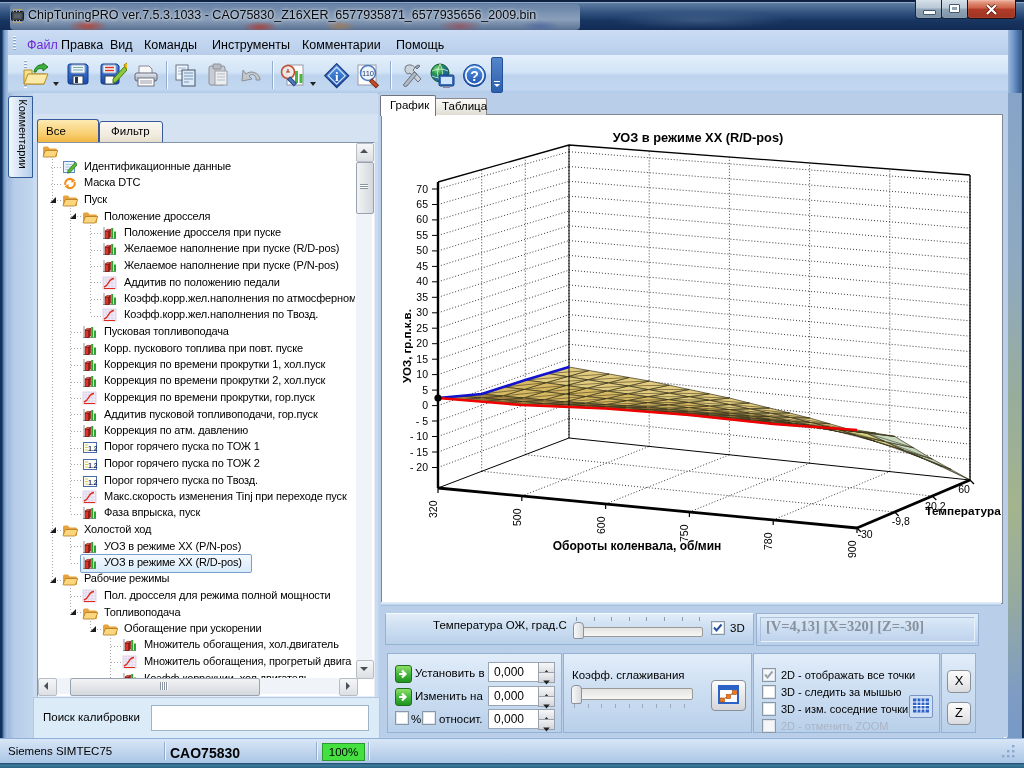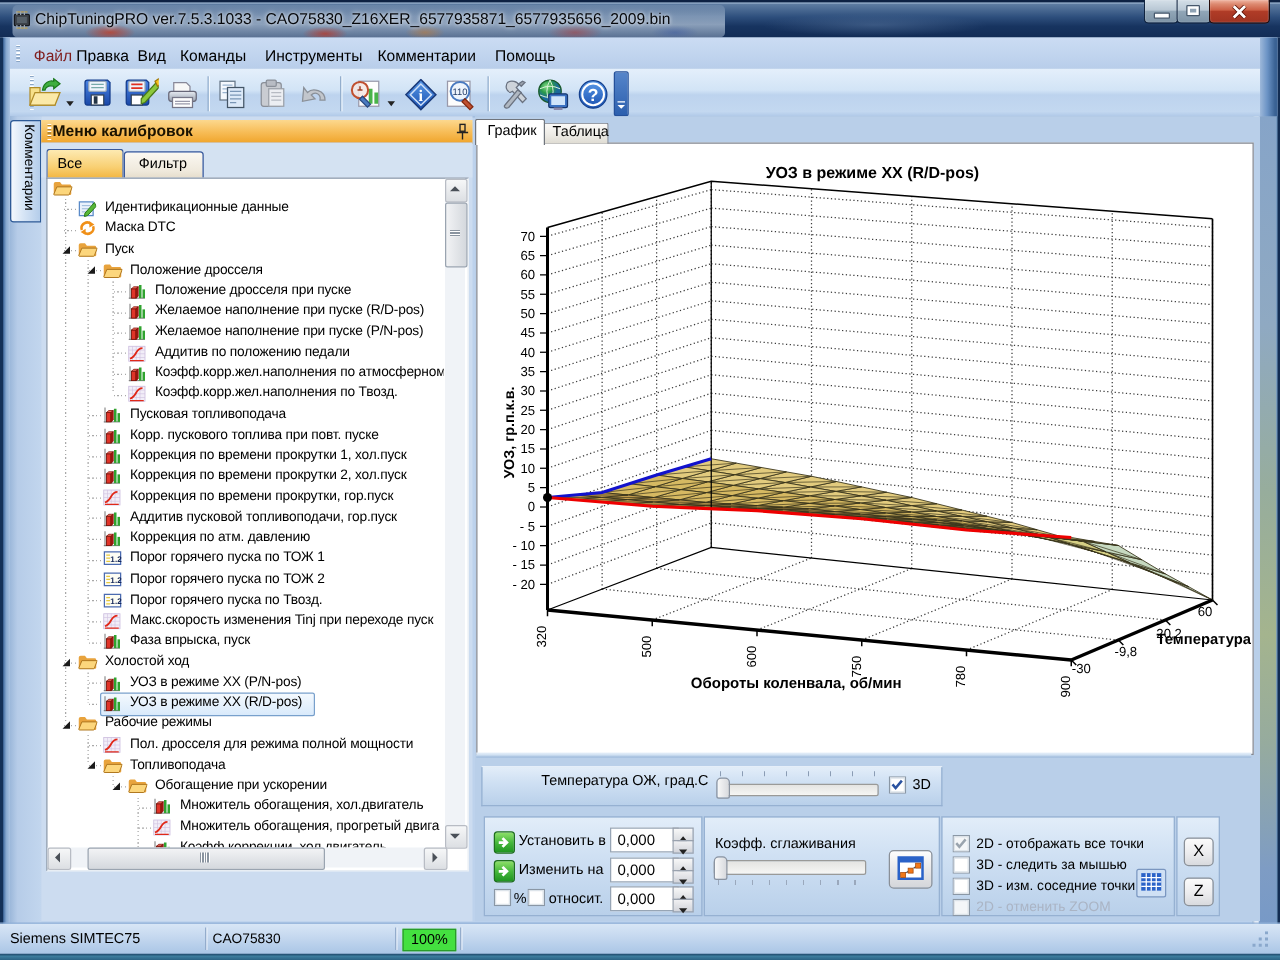--- a/index.html
+++ b/index.html
@@ -55,21 +55,21 @@
 <div class="abs" style="left:967px;top:0;width:47px;height:18px;border:1px solid #260c0a;border-top:none;border-radius:0 0 4px 4px;
  background:linear-gradient(180deg,#f0b6a4 0%,#dd8a71 18%,#cc5f45 45%,#b03c27 50%,#a03322 100%);box-shadow:inset 0 0 1px rgba(255,255,255,.7);">
  <svg class="abs" style="left:17px;top:4px" width="13" height="11">
         <path d="M2 1 L11 10 M11 1 L2 10" stroke="#5d1408" stroke-width="3.6" fill="none"></path>
         <path d="M2 1 L11 10 M11 1 L2 10" stroke="#ffffff" stroke-width="2.2" fill="none"></path>
       </svg>
     </div>
 
 <div class="abs" style="left:2px;top:30px;width:1020px;height:25px;background:linear-gradient(180deg,#cbdcf3 0%,#c0d4ee 60%,#b8cdea 100%);border-bottom:1px solid #aac2e0;"></div>
 <div class="abs" style="left:13px;top:36px;width:3px;height:14px;background:repeating-linear-gradient(180deg,#ffffff 0,#ffffff 1px,#8aa5c5 1px,#8aa5c5 2px,transparent 2px,transparent 3px);"></div>
-<div class="abs" style="left:27px;top:38px;font-size:12.5px;color:#7f1d1d;">Файл</div>
+<div class="abs" style="left:27px;top:38px;font-size:12.5px;color:#6d28d9;">Файл</div>
 <div class="abs" style="left:61px;top:38px;font-size:12.5px;color:#000;">Правка</div>
 <div class="abs" style="left:110px;top:38px;font-size:12.5px;color:#000;">Вид</div>
 <div class="abs" style="left:144px;top:38px;font-size:12.5px;color:#000;">Команды</div>
 <div class="abs" style="left:212px;top:38px;font-size:12.5px;color:#000;">Инструменты</div>
 <div class="abs" style="left:302px;top:38px;font-size:12.5px;color:#000;">Комментарии</div>
 <div class="abs" style="left:396px;top:38px;font-size:12.5px;color:#000;">Помощь</div>
 <div class="abs" style="left:2px;top:55px;width:1020px;height:38px;background:linear-gradient(180deg,#e4effb 0%,#d2e4f6 45%,#bdd3ee 55%,#c3d8f0 90%,#b0c9e8 100%);border-bottom:1px solid #9db8da;"></div>
 <div class="abs" style="left:24px;top:60px;width:3px;height:28px;background:repeating-linear-gradient(180deg,#ffffff 0,#ffffff 1px,#8aa5c5 1px,#8aa5c5 2px,transparent 2px,transparent 3px);"></div>
 <div class="abs" style="left:166px;top:61px;width:1px;height:28px;background:#93aecd;box-shadow:1px 0 0 #f4f9fe;"></div>
 <div class="abs" style="left:272px;top:61px;width:1px;height:28px;background:#93aecd;box-shadow:1px 0 0 #f4f9fe;"></div>
@@ -224,29 +224,20 @@
 <div class="abs" style="left:1007px;top:93px;width:14px;height:669px;background:linear-gradient(180deg,#86a4c8 0%,#8fa9c2 25%,#97ad9c 45%,#a4b48e 62%,#96ab9e 75%,#7e9cc4 90%,#7498c8 100%);"></div>
 <div class="abs" style="left:1022px;top:30px;width:2px;height:732px;background:#122c52;"></div>
 <div class="abs" style="left:1008px;top:30px;width:14px;height:63px;background:linear-gradient(90deg,#9db8da 0,#6a92c4 6px,#3a6294 12px);"></div>
 <div class="abs" style="left:0;top:762px;width:1024px;height:6px;background:linear-gradient(180deg,#16365e 0,#2a5d7e 2px,#3d7d9e 3px,#2a6284 6px);"></div>
 
 <div class="abs" style="left:8px;top:93px;width:25px;height:669px;background:linear-gradient(90deg,#9cb8da 0,#b6cce8 6px,#c2d6ee 25px);"></div>
 <div class="abs" style="left:8px;top:96px;width:23px;height:80px;border:1px solid #2e5a96;border-radius:3px 0 0 3px;background:linear-gradient(90deg,#f4f8fd 0%,#d8e6f6 40%,#b4cdea 100%);"></div>
 <div class="abs" style="left:-22px;top:128px;width:90px;font-size:11px;color:#000;transform:rotate(90deg);transform-origin:center;text-align:center;">Комментарии</div>
 
 <div class="abs" style="left:33px;top:93px;width:345px;height:644px;background:#ccdcf0;"></div>
-<div class="abs" style="left:33px;top:96px;width:345px;height:18px;background:linear-gradient(180deg,#fcd88e 0%,#f7bc56 55%,#f0a62e 100%);border-bottom:1px solid #c87f18;">
- <div class="abs" style="left:5px;top:3px;width:3px;height:13px;background:repeating-linear-gradient(180deg,#ffffff 0,#ffffff 1px,#b8862a 1px,#b8862a 2px,transparent 2px,transparent 3px);"></div>
- <div class="abs" style="left:9px;top:2px;font-size:12.5px;font-weight:bold;color:#1a1200;">Меню калибровок</div>
- <svg class="abs" style="left:331px;top:2px" width="12" height="15">
-  <rect x="4" y="1.5" width="4" height="5.5" fill="none" stroke="#222" stroke-width="1.1"></rect>
-  <line x1="1.5" y1="8" x2="10.5" y2="8" stroke="#222" stroke-width="1.2"></line>
-  <line x1="6" y1="8" x2="6" y2="13.5" stroke="#222" stroke-width="1.1"></line>
-      </svg>
-</div>
 <div class="abs" style="left:33px;top:114px;width:345px;height:28px;background:#d4e2f2;"></div>
 <div class="abs" style="left:37px;top:119px;width:60px;height:23px;border:1px solid #39599c;border-bottom:none;border-radius:3px 3px 0 0;background:linear-gradient(180deg,#fdeab2 0%,#f8cf72 60%,#f2b43e 100%);">
  <div class="abs" style="left:8px;top:5px;font-size:11.5px;">Все</div>
     </div>
 <div class="abs" style="left:99px;top:121px;width:62px;height:21px;border:1px solid #39599c;border-radius:3px 3px 0 0;background:linear-gradient(180deg,#fbf8f2 0%,#efe9dc 70%,#e4dcca 100%);">
  <div class="abs" style="left:11px;top:3px;font-size:11.5px;">Фильтр</div>
     </div>
 
 <div class="abs" style="left:37px;top:142px;width:336px;height:553px;background:#fff;border:1px solid #8494a8;border-right-color:#e8eef4;border-bottom-color:#e8eef4;"></div>
 
@@ -645,20 +636,24 @@
         <path d="M9 3 L5 7 L9 11 Z" fill="#4a5058"></path>
       </svg></div>
 <div class="abs" style="left:339px;top:678px;width:17px;height:16px;background:linear-gradient(180deg,#f6f7f8,#dcdfe3);border:1px solid #b8bcc4;border-radius:2px;">
  <svg width="15" height="14">
         <path d="M6 3 L10 7 L6 11 Z" fill="#4a5058"></path>
       </svg></div>
 <div class="abs" style="left:70px;top:678px;width:188px;height:16px;background:linear-gradient(180deg,#f2f3f5,#d4d8dd);border:1px solid #9aa4b0;border-radius:2px;">
  <div class="abs" style="left:89px;top:3px;width:8px;height:8px;background:repeating-linear-gradient(90deg,#8a94a0 0,#8a94a0 1px,#fff 1px,#fff 2px);"></div>
     </div>
 
+<div class="abs" style="left:33px;top:697px;width:345px;height:40px;background:#dcebf8;border:1px solid #b0c8e4;">
+ <div class="abs" style="left:9px;top:13px;font-size:11.5px;">Поиск калибровки</div>
+ <div class="abs" style="left:117px;top:7px;width:216px;height:24px;background:#fff;border:1px solid #a0b4c8;"></div>
+</div>
 
 <div class="abs" style="left:380px;top:93px;width:628px;height:644px;background:#b9cfe9;"></div>
 <div class="abs" style="left:381px;top:114px;width:620px;height:488px;background:#fff;border:1px solid #828790;"></div>
 <div class="abs" style="left:434px;top:98px;width:51px;height:16px;border:1px solid #898a8f;border-bottom:none;border-radius:2px 2px 0 0;background:linear-gradient(180deg,#fbfaf8 0%,#eceae4 60%,#dedbd2 100%);">
  <div class="abs" style="left:7px;top:1px;font-size:11.5px;">Таблица</div>
     </div>
 <div class="abs" style="left:380px;top:95px;width:54px;height:20px;border:1px solid #70757d;border-bottom:none;border-radius:2px 2px 0 0;background:#fff;">
  <div class="abs" style="left:9px;top:3px;font-size:11.5px;">График</div>
     </div>
 
@@ -1024,20 +1019,24 @@
 </div>
 <div class="abs" style="left:576px;top:617px;width:124px;height:4px;background:repeating-linear-gradient(90deg,#8a9cb4 0,#8a9cb4 1px,transparent 1px,transparent 17.6px);"></div>
 <div class="abs" style="left:576px;top:627px;width:125px;height:8px;background:linear-gradient(180deg,#e4e4e2,#f6f6f4);border:1px solid #9a9a98;border-radius:2px;"></div>
 <div class="abs" style="left:573px;top:622px;width:9px;height:15px;background:linear-gradient(90deg,#f8f8f8,#d8dade);border:1px solid #8a93a0;border-radius:4px 4px 2px 2px;"></div>
 <svg class="abs" style="left:711px;top:621px" width="14" height="14">
       <rect x="0.5" y="0.5" width="13" height="13" fill="#fff" stroke="#8a97a5"></rect>
       <rect x="1.5" y="1.5" width="11" height="11" fill="none" stroke="#dde4ea"></rect>
       <path d="M3 6.5 L5.5 9.5 L10.5 3.5" stroke="#2a52a0" stroke-width="2" fill="none"></path>
     </svg>
 <div class="abs" style="left:730px;top:622px;font-size:11.5px;">3D</div>
+<div class="abs" style="left:756px;top:613px;width:221px;height:31px;background:linear-gradient(180deg,#e2edf9 0%,#cfe0f3 40%,#b9d0ea 100%);border:1px solid #96b1d2;">
+ <div class="abs" style="left:3px;top:3px;width:213px;height:23px;border:1px solid #aac0dc;border-right-color:#e8f0fa;border-bottom-color:#e8f0fa;"></div>
+ <div class="abs" style="left:9px;top:4px;font-size:14.5px;font-family:'Liberation Serif',serif;font-weight:bold;color:#87909c;">[V=4,13] [X=320] [Z=-30]</div>
+</div>
 
 <div class="abs" style="left:387px;top:653px;width:173px;height:78px;background:linear-gradient(180deg,#e2edf9 0%,#cfe0f3 40%,#b9d0ea 100%);border:1px solid #96b1d2;"></div>
 <div class="abs" style="left:395px;top:665px;width:15px;height:16px;border:1px solid #1e6e1e;border-radius:3px;background:linear-gradient(180deg,#8ee06a 0%,#46b83c 50%,#1f9420 100%);"><svg width="15" height="16">
         <path d="M3 8 L8 8 M6 4.5 L9.5 8 L6 11.5" stroke="#fff" stroke-width="2.2" fill="none"></path>
       </svg></div>
 <div class="abs" style="left:415px;top:667px;font-size:11.5px;">Установить в</div>
 <div class="abs" style="left:488px;top:662px;width:48px;height:18px;background:#fff;border:1px solid #97a5b5;font-size:12px;padding-left:5px;line-height:18px;">0,000</div>
     <div class="abs" style="left:538px;top:662px;width:15px;height:9px;background:linear-gradient(180deg,#f8f8f8,#dcdee2);border:1px solid #9aa2ae;"><svg width="15" height="9">
         <path d="M7.5 2 L10.8 6 L4.2 6 Z" fill="#222"></path>
       </svg></div>
@@ -1127,21 +1126,21 @@
 
 <div class="abs" style="left:941px;top:653px;width:33px;height:78px;background:linear-gradient(180deg,#e2edf9 0%,#cfe0f3 40%,#b9d0ea 100%);border:1px solid #96b1d2;"></div>
 <div class="abs" style="left:947px;top:670px;width:22px;height:21px;border:1px solid #8a9098;border-radius:4px;background:linear-gradient(180deg,#fbfbfb 0%,#ececee 55%,#d8dade 100%);text-align:center;font-size:13px;line-height:20px;">X</div>
 <div class="abs" style="left:947px;top:702px;width:22px;height:21px;border:1px solid #8a9098;border-radius:4px;background:linear-gradient(180deg,#fbfbfb 0%,#ececee 55%,#d8dade 100%);text-align:center;font-size:13px;line-height:20px;">Z</div>
 
 <div class="abs" style="left:381px;top:602px;width:620px;height:4px;background:linear-gradient(180deg,#e8f1fa 0,#cfe0f2 2px,#98b5d8 4px);"></div>
 
 <div class="abs" style="left:0;top:738px;width:1024px;height:24px;background:linear-gradient(180deg,#d8e6f6 0%,#c2d6ee 50%,#aac6e6 100%);border-top:1px solid #8fb0d8;">
  <div class="abs" style="left:8px;top:6px;font-size:11.5px;">Siemens SIMTEC75</div>
  <div class="abs" style="left:164px;top:3px;width:1px;height:18px;background:#93accc;box-shadow:1px 0 0 #eef4fb;"></div>
- <div class="abs" style="left:170px;top:6px;font-size:11px;">CAO75830</div>
+ <div class="abs" style="left:170px;top:6px;font-size:14px;font-weight:bold;">CAO75830</div>
  <div class="abs" style="left:316px;top:3px;width:1px;height:18px;background:#93accc;box-shadow:1px 0 0 #eef4fb;"></div>
  <div class="abs" style="left:322px;top:4px;width:41px;height:16px;background:#44e040;border:1px solid #2a9a2a;text-align:center;font-size:11.5px;line-height:16px;">100%</div>
  <div class="abs" style="left:368px;top:3px;width:1px;height:18px;background:#93accc;box-shadow:1px 0 0 #eef4fb;"></div>
  <svg class="abs" style="left:1000px;top:6px" width="16" height="16">
   <g fill="#8aa8cc">
           <rect x="12" y="0" width="2.4" height="2.4"></rect>
           <rect x="12" y="5" width="2.4" height="2.4"></rect>
           <rect x="7" y="5" width="2.4" height="2.4"></rect>
           <rect x="12" y="10" width="2.4" height="2.4"></rect>
           <rect x="7" y="10" width="2.4" height="2.4"></rect>

